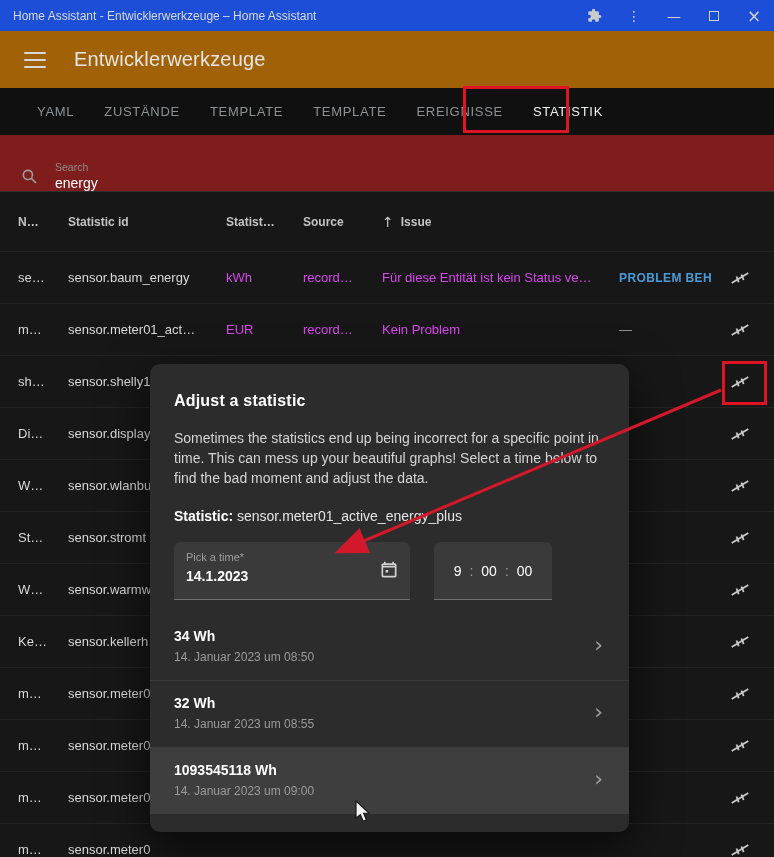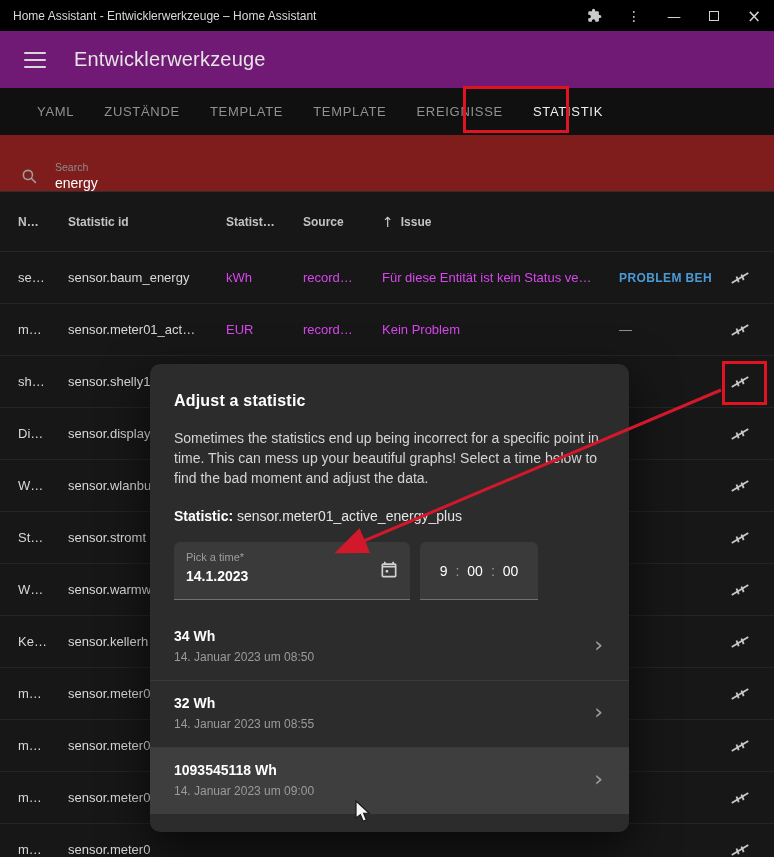--- a/index.html
+++ b/index.html
@@ -6,34 +6,34 @@
   html,body { background:#000; }
   .screen {
     position:relative; width:774px; height:857px; overflow:hidden;
     background:#161616; font-family:"Liberation Sans", sans-serif;
     -webkit-font-smoothing:antialiased;
   }
 
   
   .titlebar {
     position:absolute; top:0; left:0; right:0; height:31px;
-    background:#000000; display:flex; align-items:center;
+    background:#1d4ed8; display:flex; align-items:center;
     color:#d7dadc; font-size:12px; padding-left:13px;
   }
   .tb-spacer { flex:1; }
   .tb-btn {
     width:40px; height:31px; display:flex; align-items:center; justify-content:center;
     color:#cfd2d4; font-size:14px; font-family:"DejaVu Sans", sans-serif;
   }
   .tb-max-glyph { width:10px; height:10px; border:1px solid #cfd2d4; display:inline-block; }
 
   
   .app-header {
     position:absolute; top:31px; left:0; right:0; height:57px;
-    background:#701a75; display:flex; align-items:center; padding-left:24px;
+    background:#a16207; display:flex; align-items:center; padding-left:24px;
   }
   .hamburger { width:22px; height:16px; display:flex; flex-direction:column; justify-content:space-between; cursor:pointer; }
   .hamburger span { display:block; height:2px; background:#d8d8d8; border-radius:1px; }
   .app-title { margin-left:28px; color:#e4e4e4; font-size:20px; font-weight:400; letter-spacing:.2px; }
 
   
   .tabs {
     position:absolute; top:88px; left:0; right:0; height:47px;
     background:#101010; display:flex; padding-left:22px;
   }
@@ -74,21 +74,21 @@
   .dialog {
     position:absolute; left:150px; top:364px; width:479px; height:468px;
     background:#2c2c2c; border-radius:10px; overflow:hidden; z-index:5;
     box-shadow:0 16px 48px rgba(0,0,0,.65);
   }
   .dialog-pad { padding:28px 24px 0 24px; }
   .dialog-title { color:#ffffff; font-size:16px; font-weight:700; letter-spacing:.2px; }
   .dialog-body { margin-top:18px; color:#d4d4d4; font-size:14px; line-height:20px; }
   .stat-line { margin-top:20px; font-size:14px; color:#e4e4e4; }
   .stat-line .b { font-weight:700; color:#fff; }
-  .fields { margin-top:18px; display:flex; gap:10px; }
+  .fields { margin-top:18px; display:flex; gap:24px; }
   .date-field {
     position:relative; width:236px; height:58px; background:#3a3a3a;
     border-radius:6px 6px 0 0; border-bottom:1px solid #707070;
     padding:9px 12px; cursor:pointer;
   }
   .f-label { font-size:11px; color:#9e9e9e; }
   .f-value { font-size:14px; color:#fff; font-weight:700; margin-top:5px; }
   .cal-icon { position:absolute; right:11px; top:18px; }
   .time-field {
     width:118px; height:58px; background:#3a3a3a;

